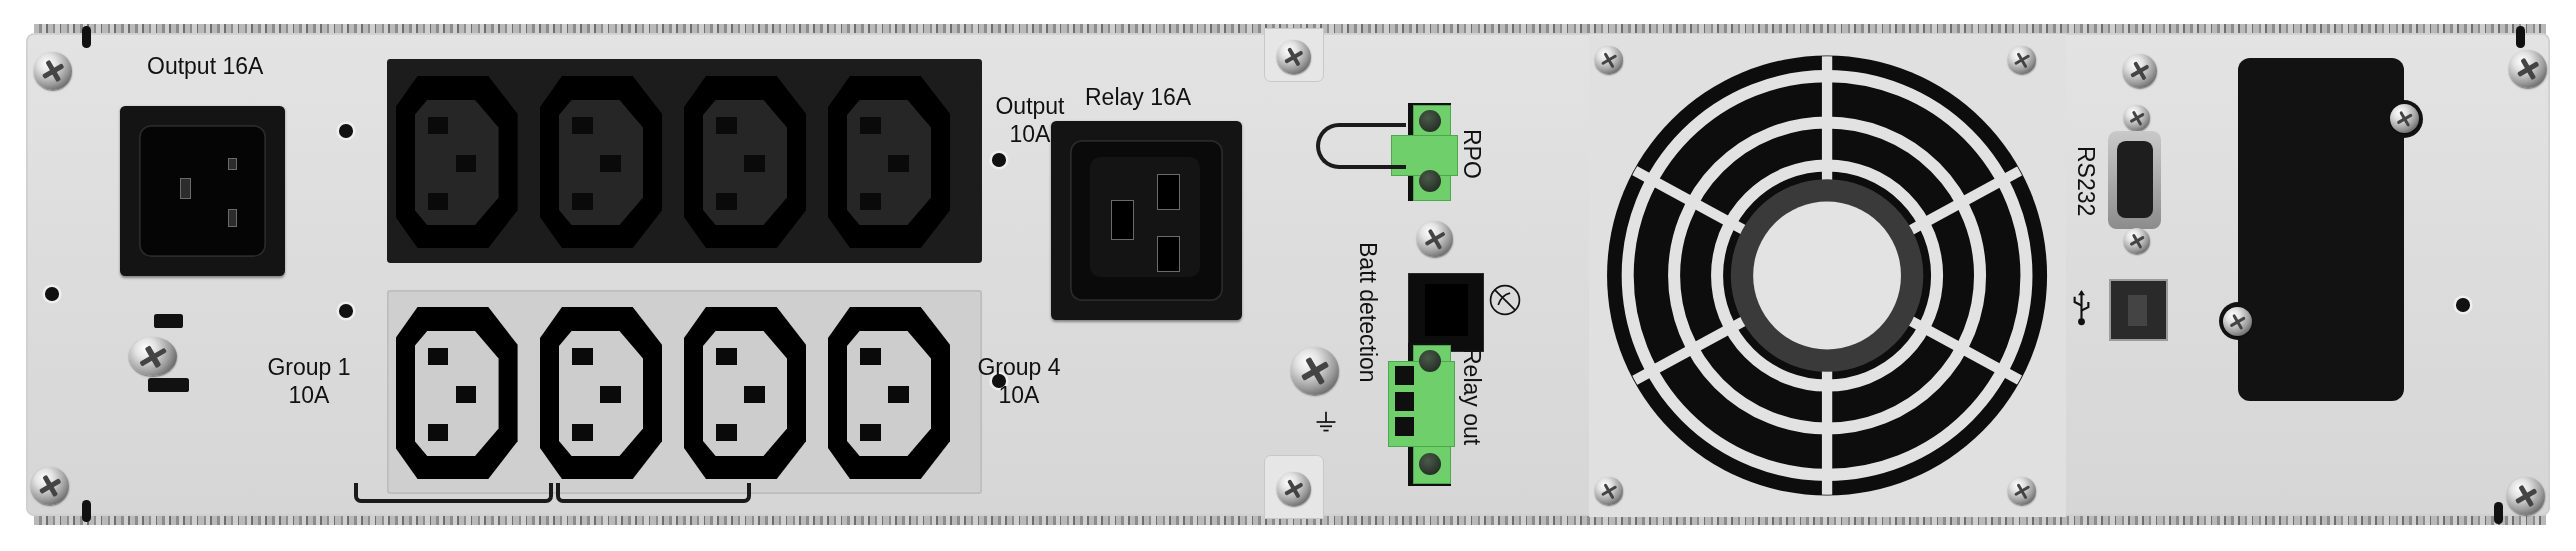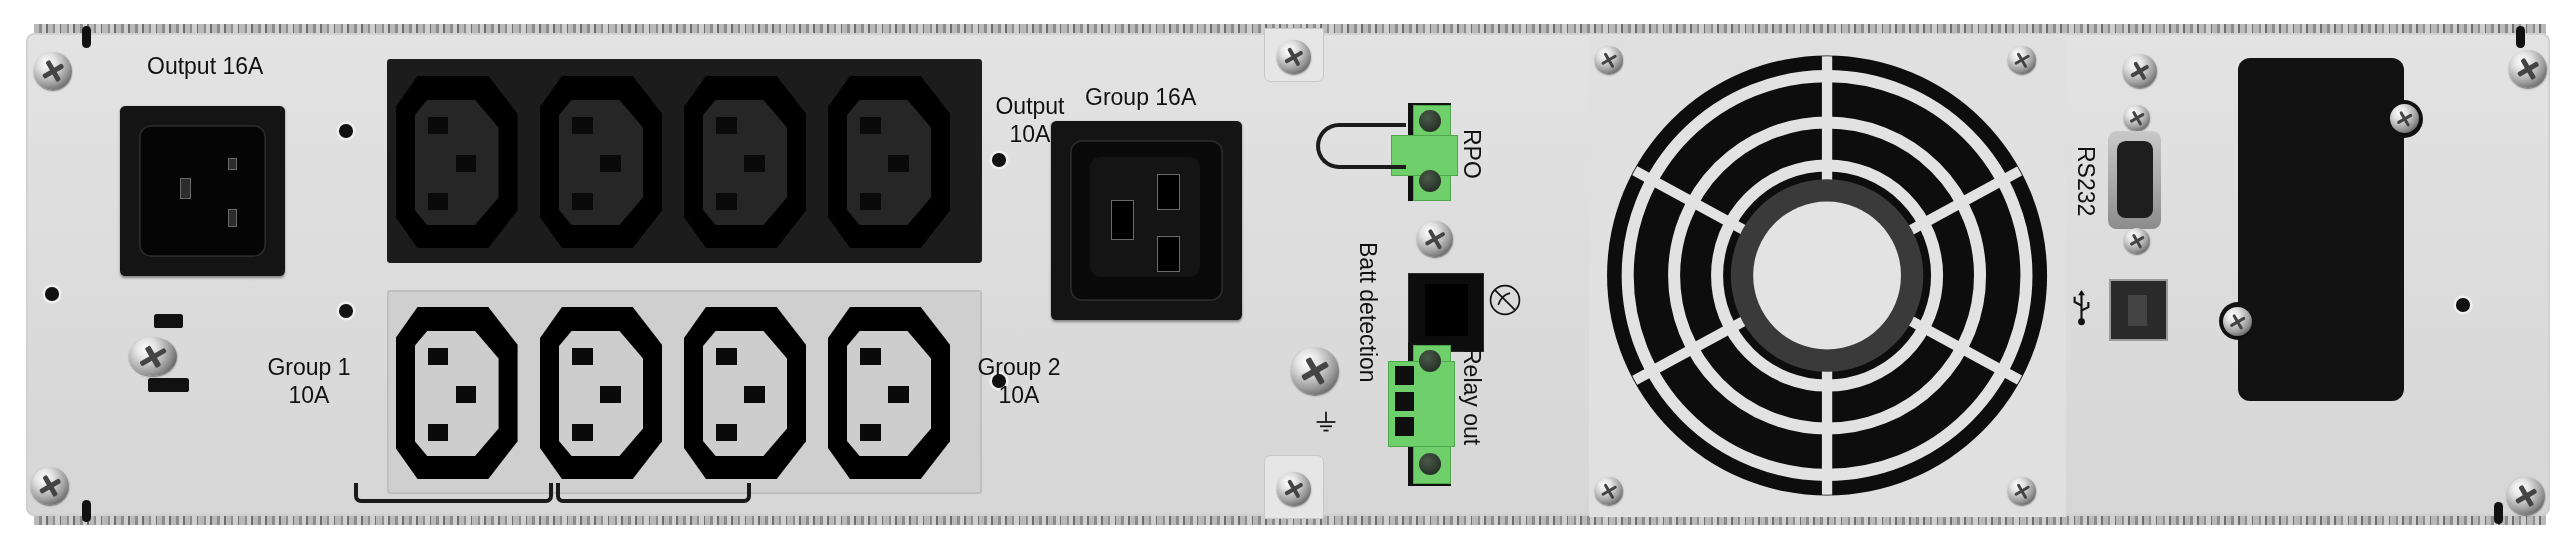--- a/index.html
+++ b/index.html
@@ -155,25 +155,25 @@
       </div>
     </div>
 </div>
 <div class="bracket" style="left:354px;top:483px;width:191px;"></div>
 <div class="bracket" style="left:556px;top:483px;width:187px;"></div>
 <div class="label center" style="left:262px;top:354px;width:94px;">
   <div>Group 1</div>
   <div>10A</div>
 </div>
 <div class="label center" style="left:972px;top:354px;width:94px;">
-  <div>Group 2</div>
+  <div>Group 4</div>
   <div>10A</div>
 </div>
 
-<div class="label" style="left:1085px;top:84px;">Group 16A</div>
+<div class="label" style="left:1085px;top:84px;">Relay 16A</div>
 <div class="c20" style="left:1051px;top:121px;width:191px;height:199px;">
   <div class="inner" style="background:#0a0a0a;"></div>
   <div class="abs" style="left:39px;top:36px;width:110px;height:120px;background:#141414;border-radius:10.3px;"></div>
   <div class="pin" style="left:60px;top:79px;width:20.6px;height:38px;background:#000;"></div>
   <div class="pin" style="left:106px;top:53px;width:20.6px;height:34px;background:#000;"></div>
   <div class="pin" style="left:106px;top:115px;width:20.6px;height:34px;background:#000;"></div>
 </div>
 
 <div class="term" style="left:1408px;top:103px;width:43px;height:98px;"></div>
 <div class="tgreen" style="left:1413px;top:105px;width:36px;height:94px;"></div>

